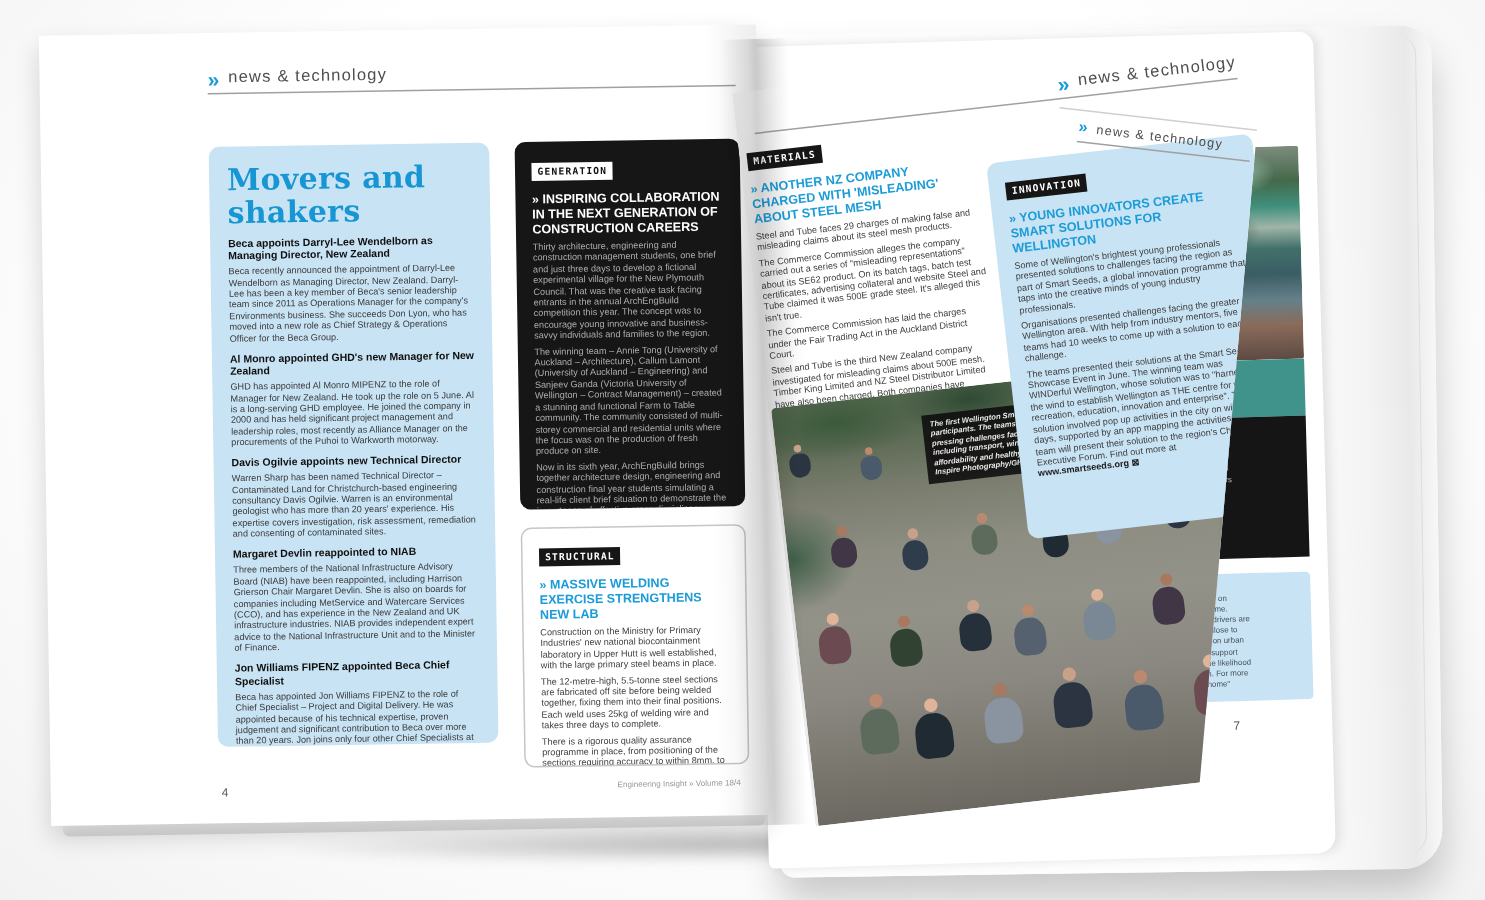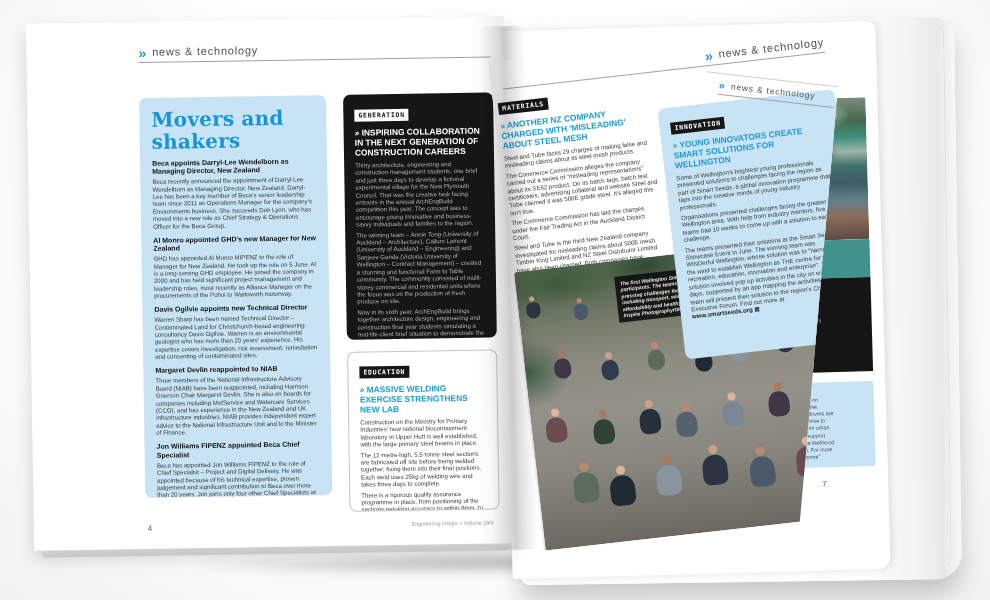--- a/index.html
+++ b/index.html
@@ -190,21 +190,21 @@
           <span class="tchev">»</span>
           <span>INSPIRING COLLABORATION IN THE NEXT GENERATION OF CONSTRUCTION CAREERS</span>
         </div>
         <div class="para">Thirty architecture, engineering and construction management students, one brief and just three days to develop a fictional experimental village for the New Plymouth Council. That was the creative task facing entrants in the annual ArchEngBuild competition this year. The concept was to encourage young innovative and business-savvy individuals and families to the region.</div>
         <div class="para">The winning team – Annie Tong (University of Auckland – Architecture), Callum Lamont (University of Auckland – Engineering) and Sanjeev Ganda (Victoria University of Wellington – Contract Management) – created a stunning and functional Farm to Table community. The community consisted of multi-storey commercial and residential units where the focus was on the production of fresh produce on site.</div>
         <div class="para">Now in its sixth year, ArchEngBuild brings together architecture design, engineering and construction final year students simulating a real-life client brief situation to demonstrate the importance of effective cross-disciplinary collaboration.</div>
         
       </div>
 
       <div class="structural">
-        <span class="tag">EDUCATION</span>
+        <span class="tag">STRUCTURAL</span>
         <div class="sec-title">
           <span class="tchev">»</span>
           <span>MASSIVE WELDING EXERCISE STRENGTHENS NEW LAB</span>
         </div>
         <div class="para">Construction on the Ministry for Primary Industries' new national biocontainment laboratory in Upper Hutt is well established, with the large primary steel beams in place.</div>
         <div class="para">The 12-metre-high, 5.5-tonne steel sections are fabricated off site before being welded together, fixing them into their final positions. Each weld uses 25kg of welding wire and takes three days to complete.</div>
         <div class="para">There is a rigorous quality assurance programme in place, from positioning of the sections requiring accuracy to within 8mm, to non-destructive testing of the finished welds to ensure a true and strong structure, rigid enough to minimise inter-storey drift and maintain biological containment during a seismic event.</div>
         
       </div>
     </div>

